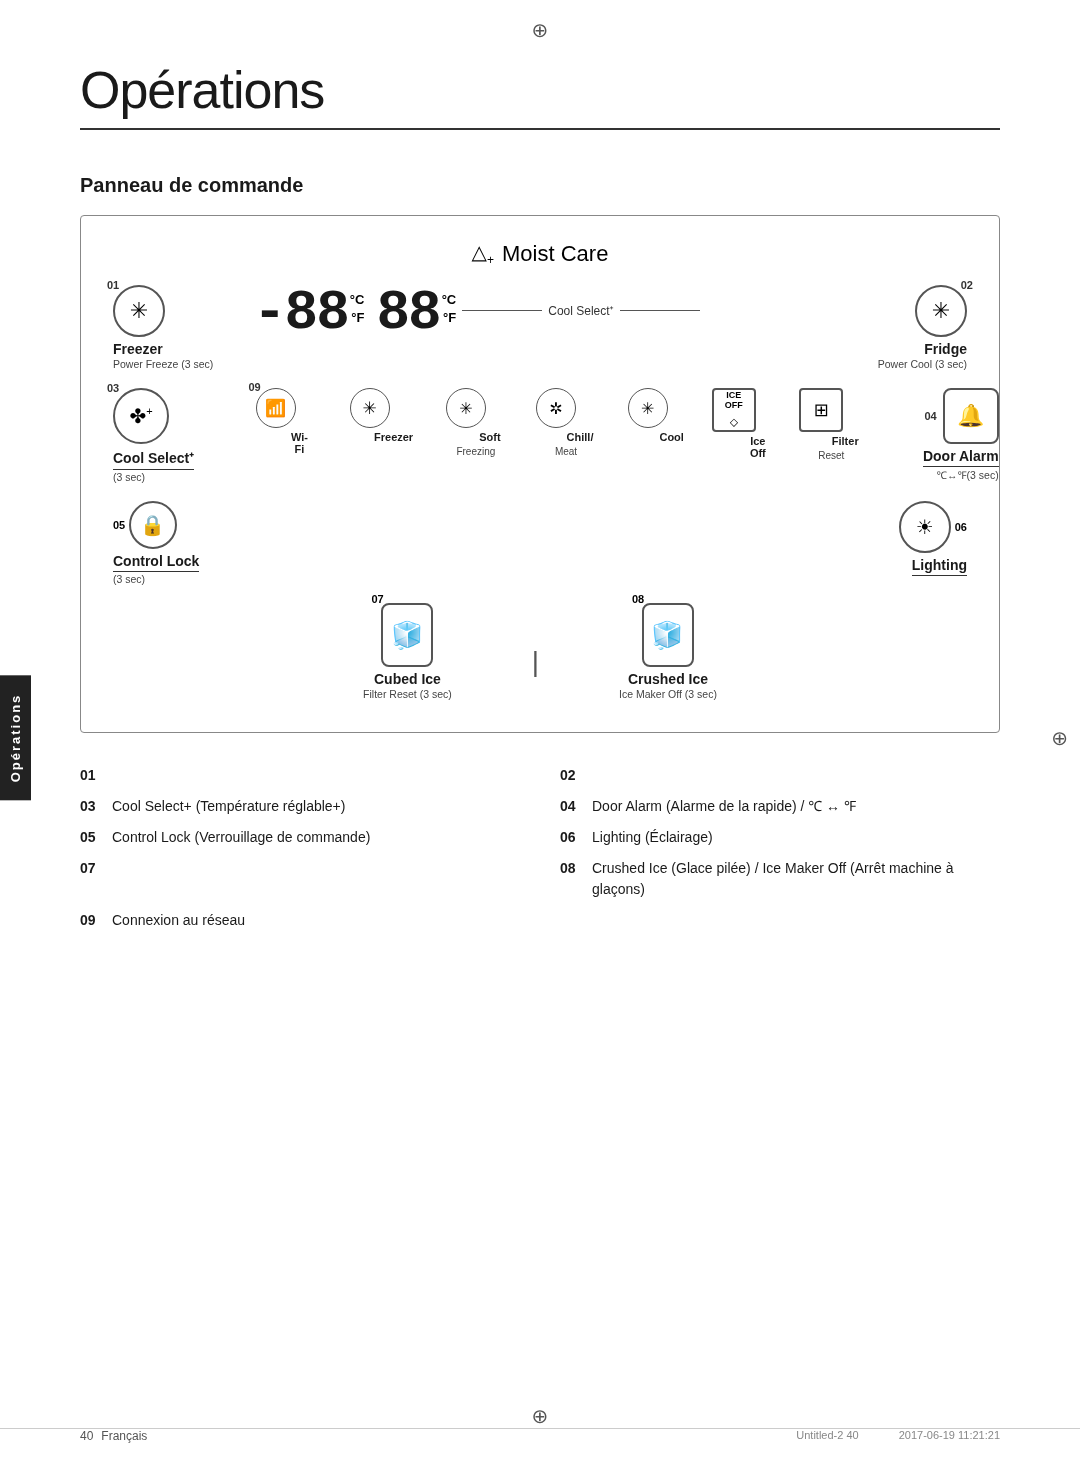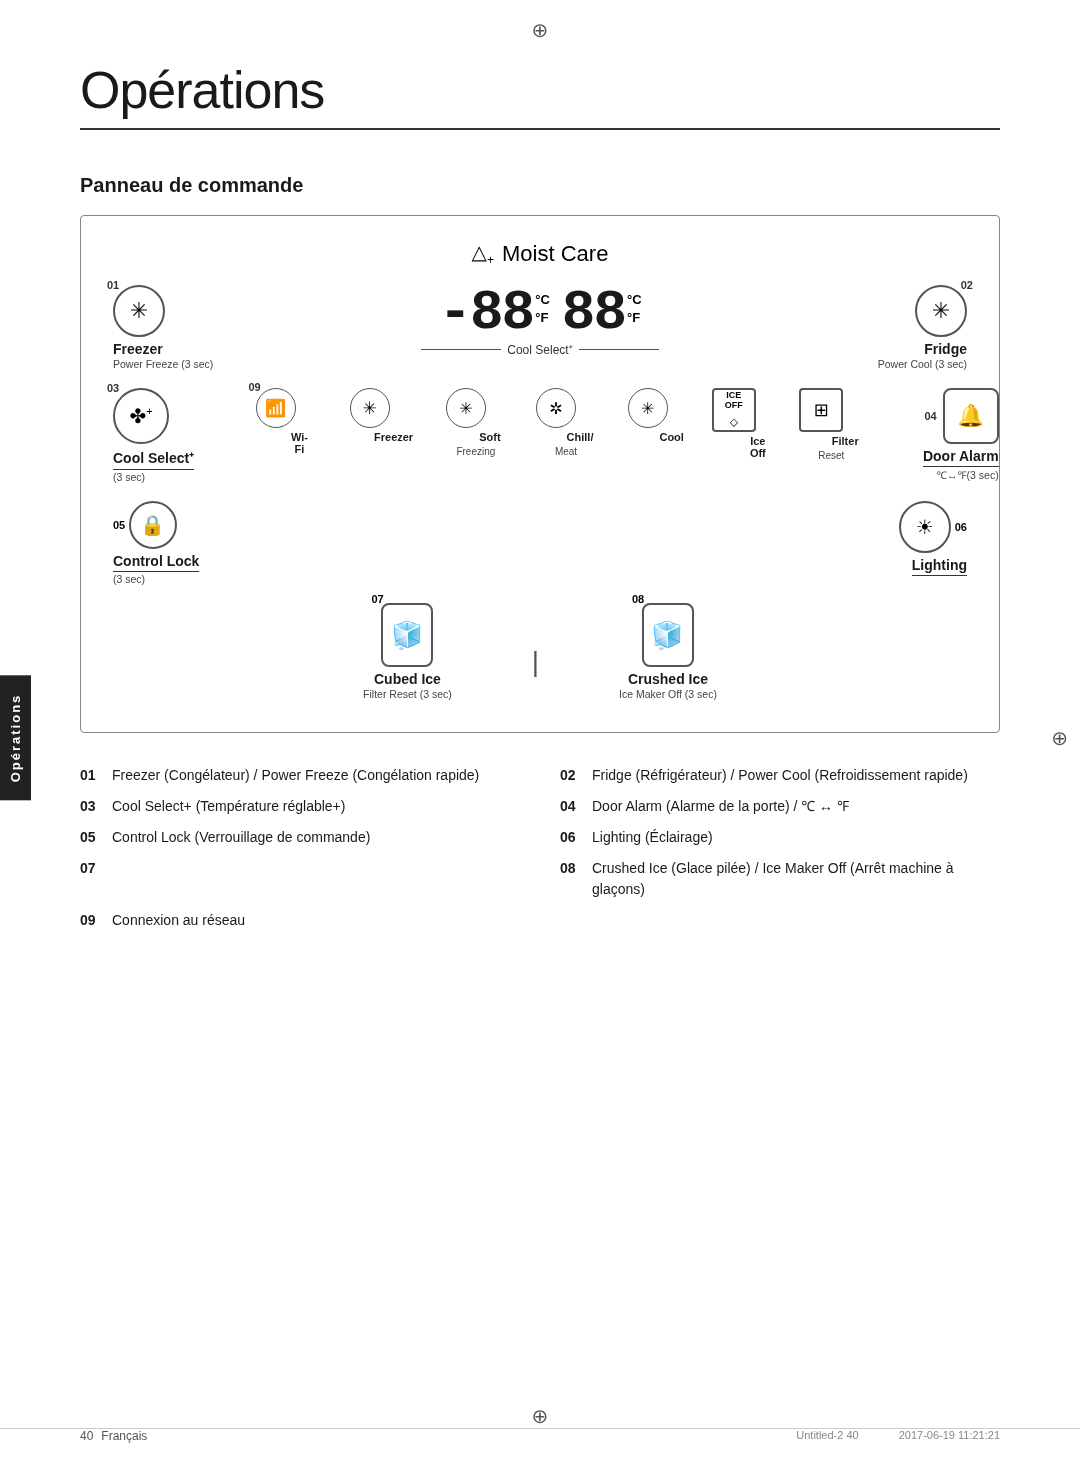--- a/index.html
+++ b/index.html
@@ -100,22 +100,23 @@
     .btn-sublabel {
       font-size: 10.5px;
       color: #444;
       margin-top: 1px;
     }
 
     
     .center-display {
       flex: 1;
       display: flex;
-      flex-direction: column;
-      align-items: center;
+      flex-direction: row;
+      align-items: center;
+      text-align: right;
     }
 
     
     .middle-row {
       display: flex;
       align-items: flex-start;
       justify-content: space-between;
       margin-top: 18px;
       margin-bottom: 18px;
     }
@@ -632,33 +633,31 @@
         <span class="btn-label">Crushed Ice</span>
         <span class="btn-sublabel">Ice Maker Off (3 sec)</span>
       </div>
     </div>
 
   </div>
 
   <div class="descriptions">
     <div class="desc-item">
       <span class="desc-num">01</span>
-      <span class="desc-text">Freezer (Congélateur) / Power Freeze (Congélation rapide)</span>
     </div>
     <div class="desc-item">
       <span class="desc-num">02</span>
-      <span class="desc-text">Fridge (Réfrigérateur) / Power Cool (Refroidissement rapide)</span>
     </div>
     <div class="desc-item">
       <span class="desc-num">03</span>
       <span class="desc-text">Cool Select+ (Température réglable+)</span>
     </div>
     <div class="desc-item">
       <span class="desc-num">04</span>
-      <span class="desc-text">Door Alarm (Alarme de la porte) / ℃ ↔ ℉</span>
+      <span class="desc-text">Door Alarm (Alarme de la rapide) / ℃ ↔ ℉</span>
     </div>
     <div class="desc-item">
       <span class="desc-num">05</span>
       <span class="desc-text">Control Lock (Verrouillage de commande)</span>
     </div>
     <div class="desc-item">
       <span class="desc-num">06</span>
       <span class="desc-text">Lighting (Éclairage)</span>
     </div>
     <div class="desc-item">

